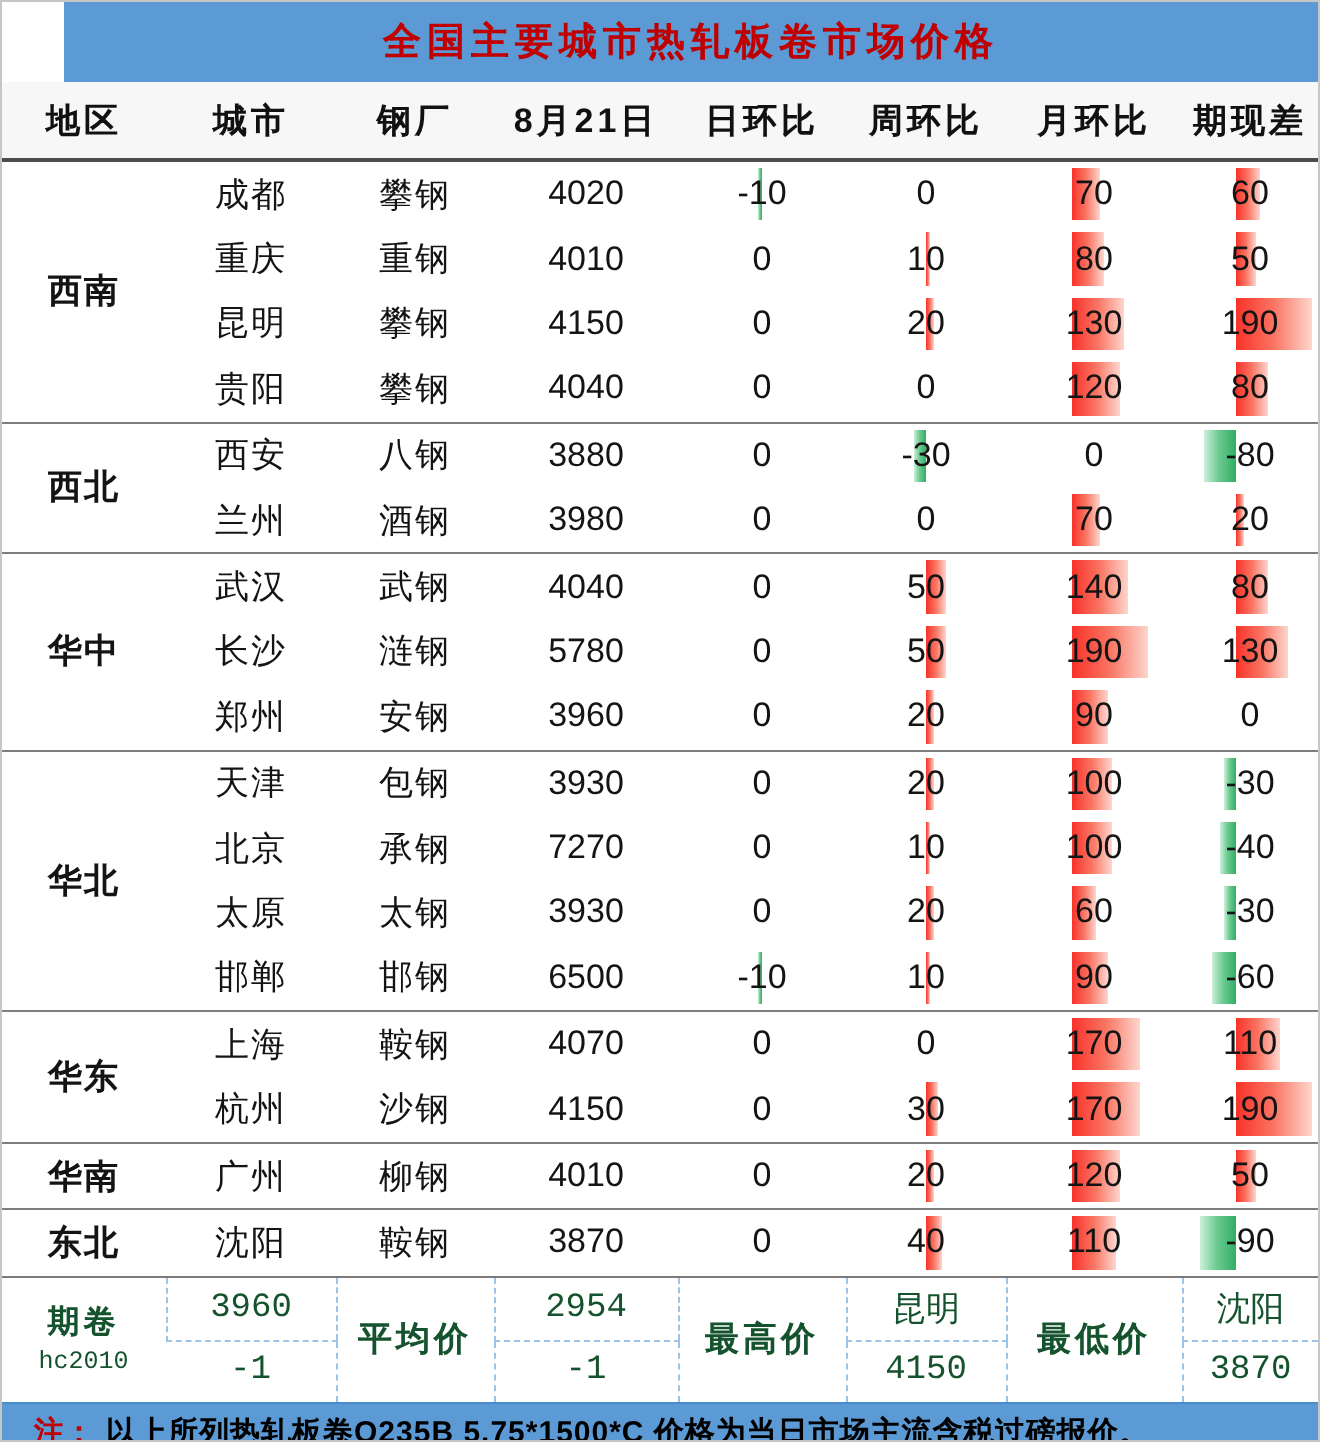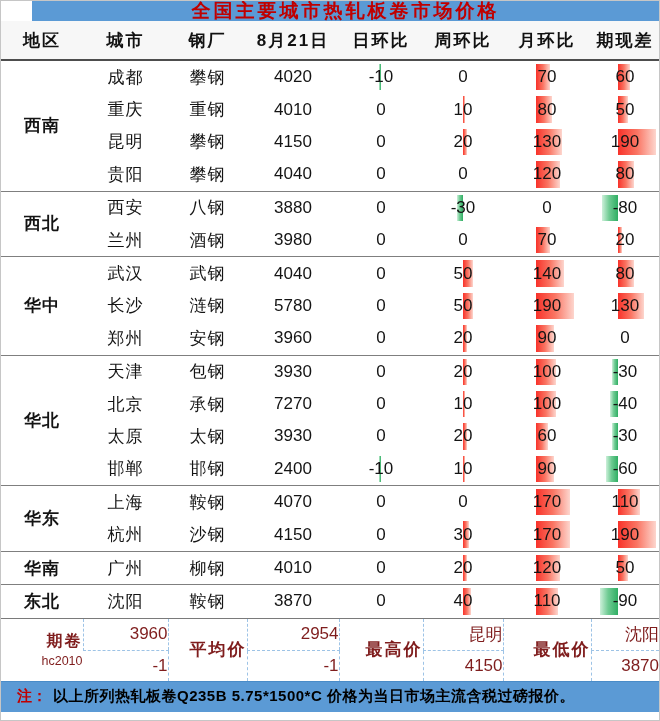--- a/index.html
+++ b/index.html
@@ -7,21 +7,21 @@
     width:660px; height:721px; background:#ffffff;
     font-family:"Liberation Sans","DejaVu Sans",sans-serif;
     -webkit-font-smoothing:antialiased;
   }
   .frame {
     width:658px; height:719px; border:1px solid #c6c6c6;
     overflow:hidden; background:#fff;
   }
   
   .title-bar {
-    height:20px; background:#5b9ad5;
+    height:40px; background:#5b9ad5;
     display:flex; align-items:center; justify-content:center;margin-left:31px;
   }
   .title-bar .t {
     color:#c00000; font-weight:bold; font-size:19px; letter-spacing:3px;
   }
   
   table { border-collapse:collapse; table-layout:fixed; width:658px; }
   .price-table thead th {
     height:38px; background:#f7f7f7; color:#111;
     font-size:17px; font-weight:bold; letter-spacing:2px;
@@ -35,22 +35,22 @@
   .price-table td.region { font-weight:bold; font-size:17px; letter-spacing:2px; }
   .price-table td.cn { letter-spacing:1px; }
   td.num-cell { position:relative; }
   .bar { position:absolute; top:3px; bottom:3px; z-index:0; }
   .bar.pos { background:linear-gradient(90deg,#f8322a 0%,#fa7563 50%,#fdd6ce 100%); }
   .bar.neg { background:linear-gradient(270deg,#2fae63 0%,#6fcb93 55%,#cdf0da 100%); }
   .val { position:relative; z-index:1; }
   
   .summary-table { border-top:1px solid #7a7a7a; }
   .summary-table td {
-    padding:0; text-align:right; vertical-align:middle;
-    font-size:17px; color:#7f1d1d; background:#fff;
+    padding:0; text-align:center; vertical-align:middle;
+    font-size:17px; color:#14532d; background:#fff;font-family:Liberation Mono, monospace;
   }
   .summary-table td + td { border-left:1px dashed #9dc3e6; }
   .summary-table td.split-top { height:31px; border-bottom:1px dashed #9dc3e6; }
   .summary-table td.split-bot { height:30px; }
   .summary-table td.lbl { font-weight:bold; letter-spacing:2px; }
   .futures-cell .l1 { font-weight:bold; font-size:16px; letter-spacing:2px; }
   .futures-cell .l2 { font-size:12.5px; margin-top:2px; }
   .chg { color:#4caf82; }
   
   .note-bar {
@@ -201,21 +201,21 @@
           <td class="cn">太钢</td>
           <td>3930</td>
           <td class="num-cell"><span class="val">0</span></td>
           <td class="num-cell"><span class="bar pos" style="width: 4px; left: 40px;"></span><span class="val">20</span></td>
           <td class="num-cell"><span class="bar pos" style="width: 12px; left: 33px;"></span><span class="val">60</span></td>
           <td class="num-cell"><span class="bar neg" style="width: 6px; left: 21.2px;"></span><span class="val">-30</span></td>
         </tr>
         <tr>
           <td class="cn">邯郸</td>
           <td class="cn">邯钢</td>
-          <td>2400</td>
+          <td>6500</td>
           <td class="num-cell"><span class="bar neg" style="width: 2px; left: 40px;"></span><span class="val">-10</span></td>
           <td class="num-cell"><span class="bar pos" style="width: 2px; left: 40px;"></span><span class="val">10</span></td>
           <td class="num-cell"><span class="bar pos" style="width: 18px; left: 33px;"></span><span class="val">90</span></td>
           <td class="num-cell"><span class="bar neg" style="width: 12px; left: 15.2px;"></span><span class="val">-60</span></td>
         </tr>
         <tr class="group-start">
           <td class="region cn" rowspan="2">华东</td>
           <td class="cn">上海</td>
           <td class="cn">鞍钢</td>
           <td>4070</td>

